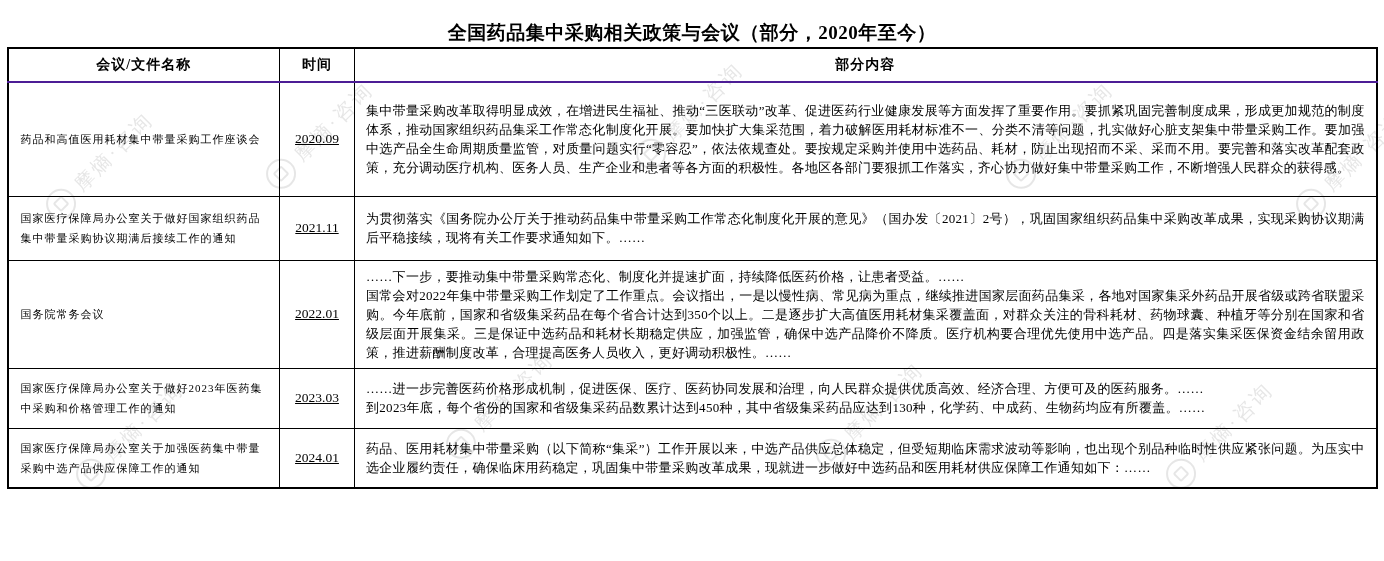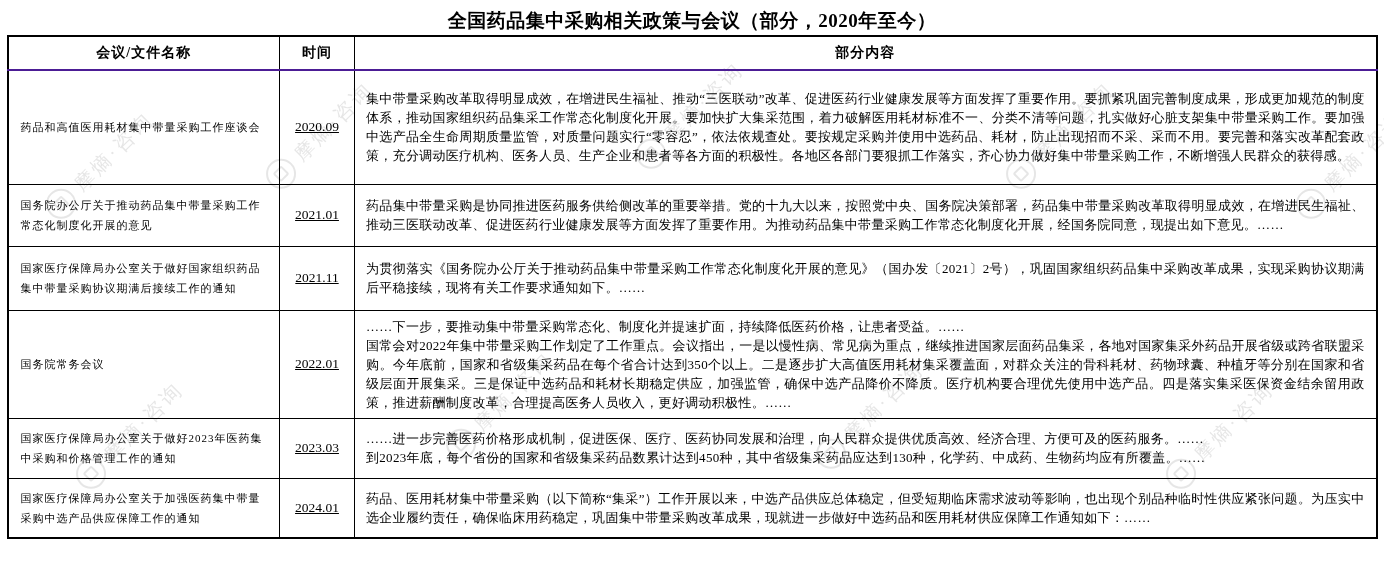--- a/index.html
+++ b/index.html
@@ -12,21 +12,21 @@
     height: 561px;
     position: relative;
     overflow: hidden;
     font-family: "Liberation Serif", "DejaVu Serif", serif;
     color: #000;
   }
   .doc-title {
     text-align: center;
     font-size: 19px;
     font-weight: bold;
-    padding-top: 8px;
+    padding-top: 20px;
     height: 27px;
     letter-spacing: 0.5px;
   }
   table.policy-table {
     border-collapse: collapse;
     table-layout: fixed;
     width: 1369px;
     margin: 0 auto;
     border: 2px solid #000;
     position: relative;
@@ -167,25 +167,20 @@
       <th>时间</th>
       <th>部分内容</th>
     </tr>
   </thead>
   <tbody>
     <tr class="r0">
       <td class="cell-name">药品和高值医用耗材集中带量采购工作座谈会</td>
       <td class="cell-date">2020.09</td>
       <td class="cell-content">集中带量采购改革取得明显成效，在增进民生福祉、推动“三医联动”改革、促进医药行业健康发展等方面发挥了重要作用。要抓紧巩固完善制度成果，形成更加规范的制度体系，推动国家组织药品集采工作常态化制度化开展。要加快扩大集采范围，着力破解医用耗材标准不一、分类不清等问题，扎实做好心脏支架集中带量采购工作。要加强中选产品全生命周期质量监管，对质量问题实行“零容忍”，依法依规查处。要按规定采购并使用中选药品、耗材，防止出现招而不采、采而不用。要完善和落实改革配套政策，充分调动医疗机构、医务人员、生产企业和患者等各方面的积极性。各地区各部门要狠抓工作落实，齐心协力做好集中带量采购工作，不断增强人民群众的获得感。</td>
     </tr>
-    <tr class="r1">
-      <td class="cell-name">国务院办公厅关于推动药品集中带量采购工作常态化制度化开展的意见</td>
-      <td class="cell-date">2021.01</td>
-      <td class="cell-content">药品集中带量采购是协同推进医药服务供给侧改革的重要举措。党的十九大以来，按照党中央、国务院决策部署，药品集中带量采购改革取得明显成效，在增进民生福祉、推动三医联动改革、促进医药行业健康发展等方面发挥了重要作用。为推动药品集中带量采购工作常态化制度化开展，经国务院同意，现提出如下意见。……</td>
-    </tr>
     <tr class="r2">
       <td class="cell-name">国家医疗保障局办公室关于做好国家组织药品集中带量采购协议期满后接续工作的通知</td>
       <td class="cell-date">2021.11</td>
       <td class="cell-content">为贯彻落实《国务院办公厅关于推动药品集中带量采购工作常态化制度化开展的意见》（国办发〔2021〕2号），巩固国家组织药品集中采购改革成果，实现采购协议期满后平稳接续，现将有关工作要求通知如下。……</td>
     </tr>
     <tr class="r3">
       <td class="cell-name">国务院常务会议</td>
       <td class="cell-date">2022.01</td>
       <td class="cell-content">……下一步，要推动集中带量采购常态化、制度化并提速扩面，持续降低医药价格，让患者受益。……
 国常会对2022年集中带量采购工作划定了工作重点。会议指出，一是以慢性病、常见病为重点，继续推进国家层面药品集采，各地对国家集采外药品开展省级或跨省联盟采购。今年底前，国家和省级集采药品在每个省合计达到350个以上。二是逐步扩大高值医用耗材集采覆盖面，对群众关注的骨科耗材、药物球囊、种植牙等分别在国家和省级层面开展集采。三是保证中选药品和耗材长期稳定供应，加强监管，确保中选产品降价不降质。医疗机构要合理优先使用中选产品。四是落实集采医保资金结余留用政策，推进薪酬制度改革，合理提高医务人员收入，更好调动积极性。……</td>

